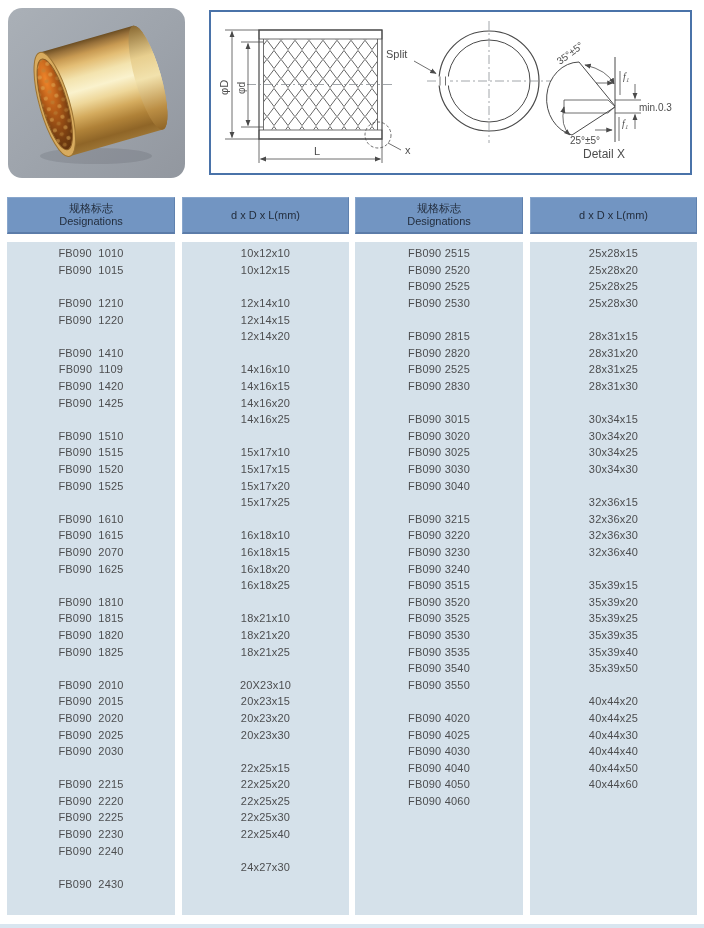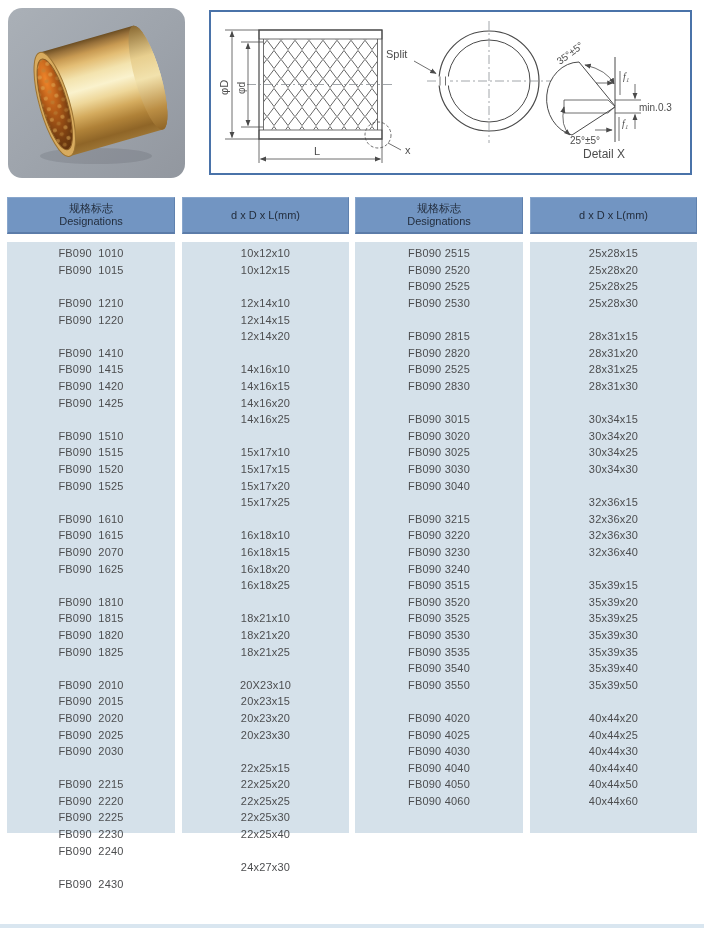--- a/index.html
+++ b/index.html
@@ -14,21 +14,21 @@
   
   .diagram-card{position:absolute;left:209px;top:10px;width:479px;height:161px;background:#ffffff;
                 border:2px solid #4a73a9;}
 
   
   .hcell{position:absolute;top:197px;height:37px;background:#7295c2;
          border:1px solid #88a6cc;border-bottom:2px solid #5c7ca9;border-right:1px solid #5f81ae;
          box-sizing:border-box;display:flex;flex-direction:column;align-items:center;justify-content:center;
          color:#232e3e;font-size:11px;line-height:13px;}
   
-  .bcol{position:absolute;top:242px;height:591px;background:#d5e1ea;box-sizing:border-box;padding-top:3px;}
+  .bcol{position:absolute;top:242px;height:673px;background:#d5e1ea;box-sizing:border-box;padding-top:3px;}
   .cell{height:16.6px;display:flex;align-items:center;justify-content:center;
         font-size:11px;color:#4c4d4f;white-space:pre;letter-spacing:.2px;}
 
   .c0{left:7px;width:168px;}
   .c1{left:182px;width:167px;}
   .c2{left:355px;width:168px;}
   .c3{left:530px;width:167px;}
 
   .bottom-strip{position:absolute;left:0;top:924px;width:704px;height:4px;background:#d9e6f0;}
 
@@ -197,21 +197,21 @@
   </div>
 
   <div class="bcol c0" id="col-body-0">
       <div class="cell">FB090  1010</div>
       <div class="cell">FB090  1015</div>
       <div class="cell"></div>
       <div class="cell">FB090  1210</div>
       <div class="cell">FB090  1220</div>
       <div class="cell"></div>
       <div class="cell">FB090  1410</div>
-      <div class="cell">FB090  1415</div>
+      <div class="cell">FB090  1109</div>
       <div class="cell">FB090  1420</div>
       <div class="cell">FB090  1425</div>
       <div class="cell"></div>
       <div class="cell">FB090  1510</div>
       <div class="cell">FB090  1515</div>
       <div class="cell">FB090  1520</div>
       <div class="cell">FB090  1525</div>
       <div class="cell"></div>
       <div class="cell">FB090  1610</div>
       <div class="cell">FB090  1615</div>
@@ -335,21 +335,20 @@
       <div class="cell">30x34x30</div>
       <div class="cell"></div>
       <div class="cell">32x36x15</div>
       <div class="cell">32x36x20</div>
       <div class="cell">32x36x30</div>
       <div class="cell">32x36x40</div>
       <div class="cell"></div>
       <div class="cell">35x39x15</div>
       <div class="cell">35x39x20</div>
       <div class="cell">35x39x25</div>
-      <div class="cell">35x39x30</div>
       <div class="cell">35x39x35</div>
       <div class="cell">35x39x40</div>
       <div class="cell">35x39x50</div>
       <div class="cell"></div>
       <div class="cell">40x44x20</div>
       <div class="cell">40x44x25</div>
       <div class="cell">40x44x30</div>
       <div class="cell">40x44x40</div>
       <div class="cell">40x44x50</div>
       <div class="cell">40x44x60</div>

